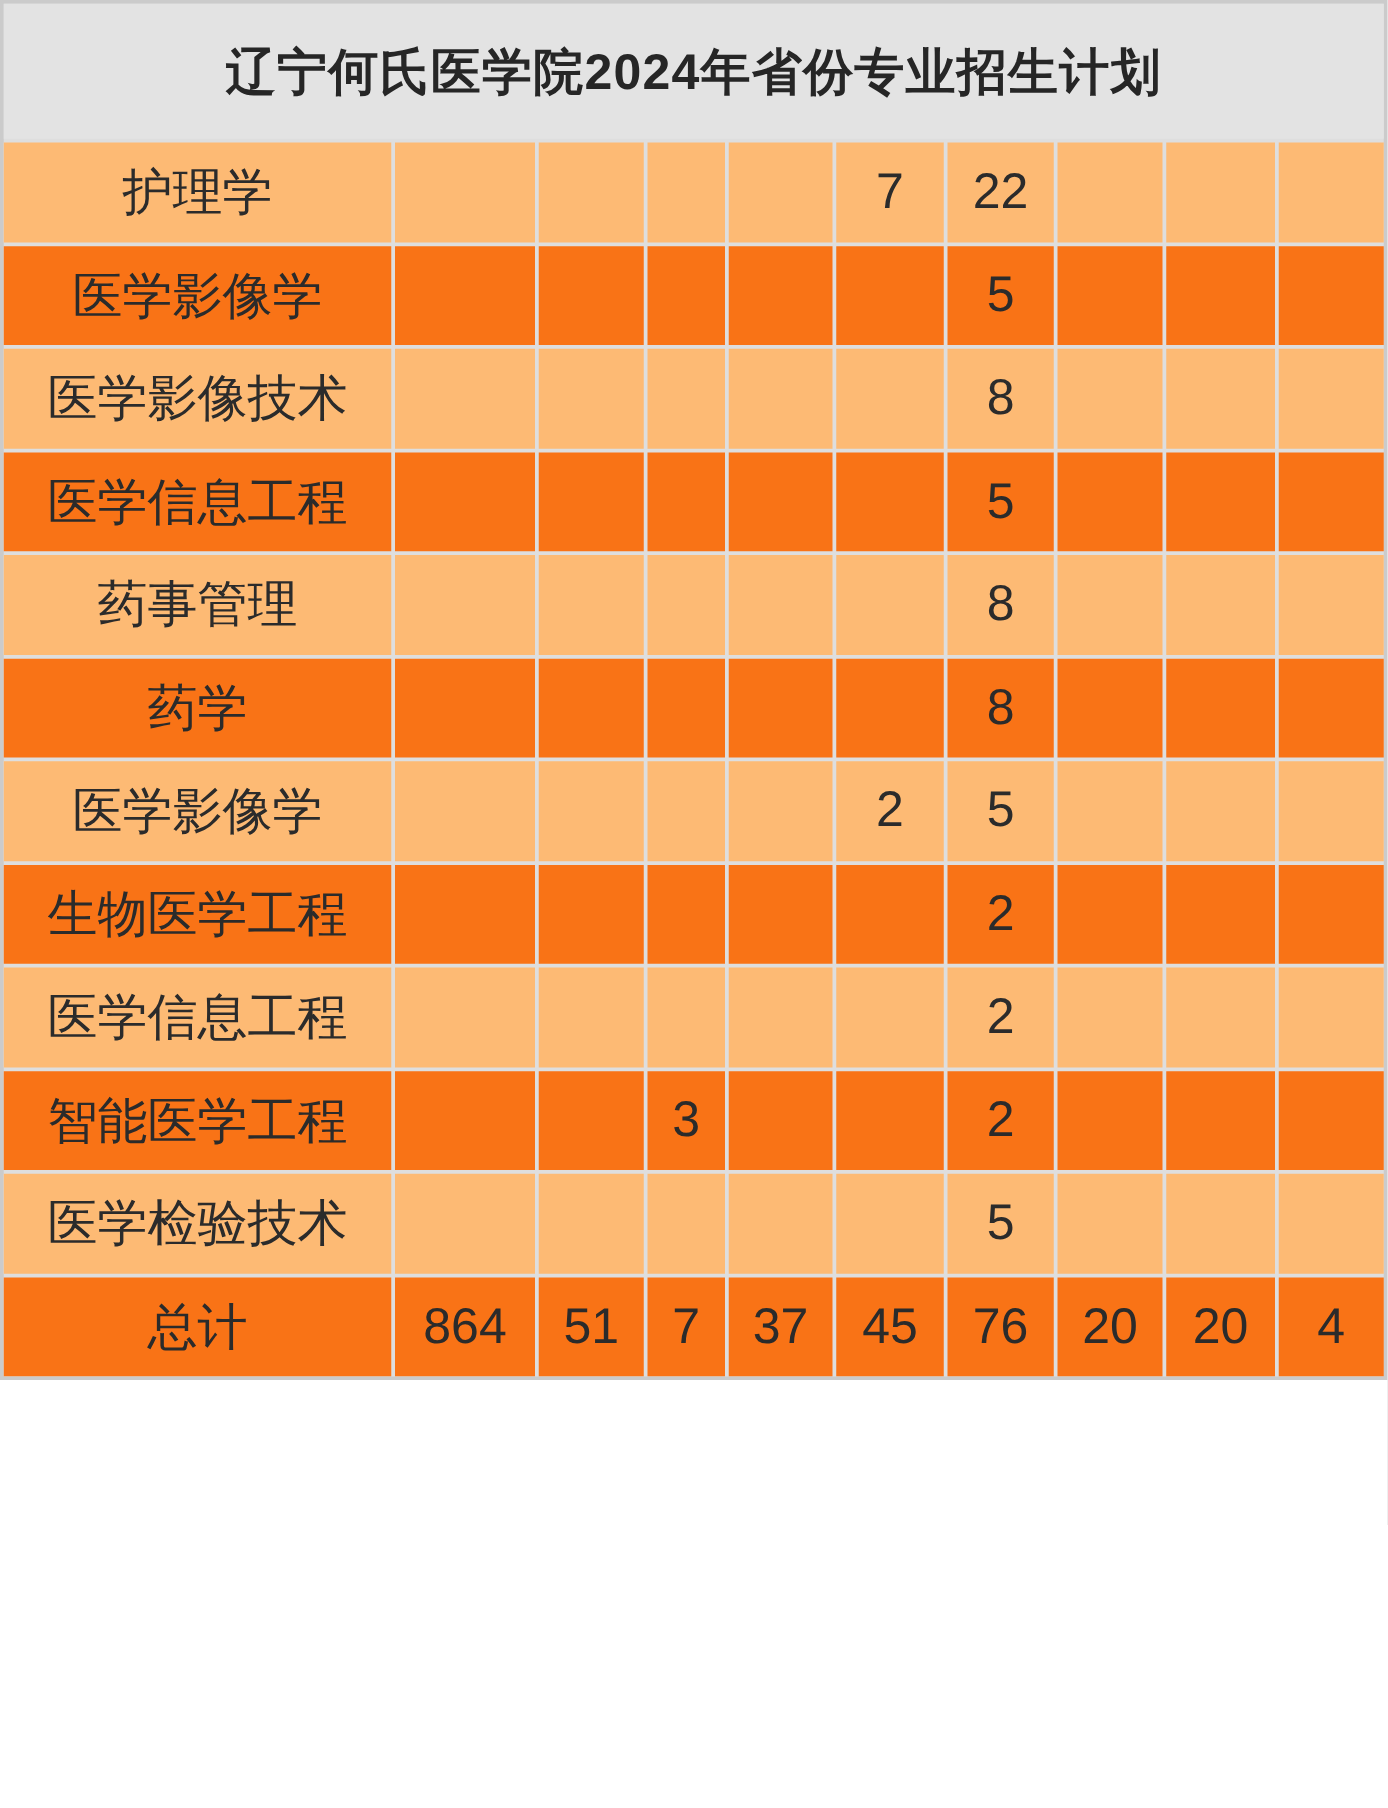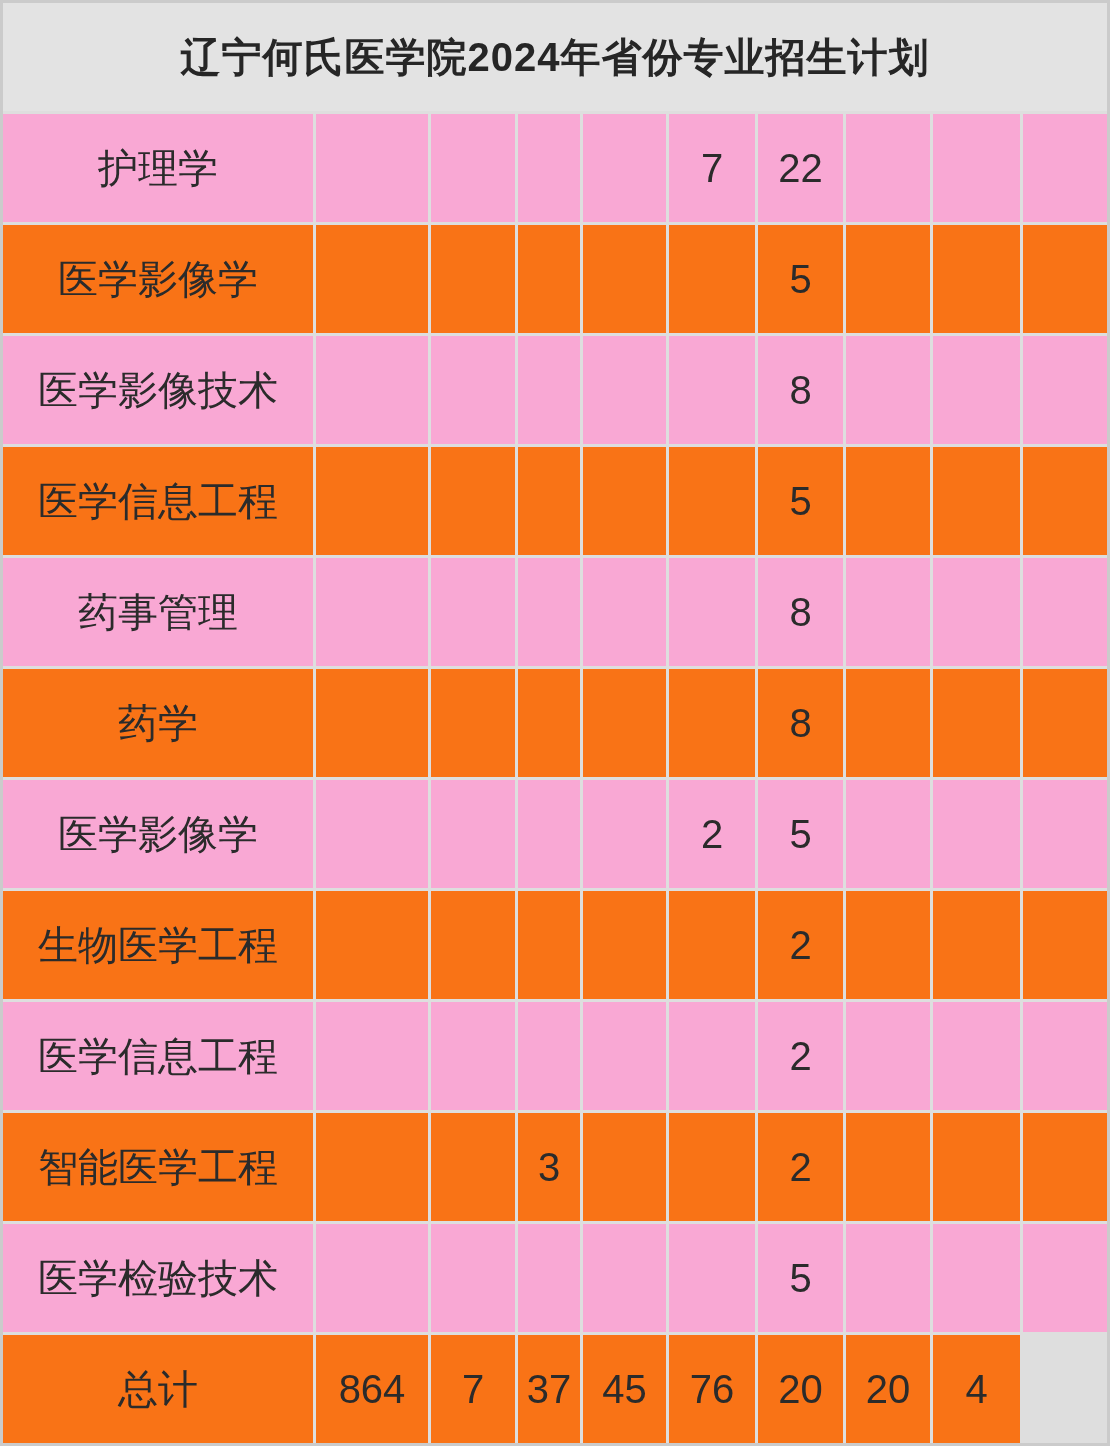--- a/index.html
+++ b/index.html
@@ -2,21 +2,21 @@
 <html><head>
 <meta charset="utf-8">
 <style>
   html, body {
     margin: 0;
     padding: 0;
     background: #ffffff;
   }
   .enroll-table {
     width: 1110px;
-    height: 1446px;
+    height: 1104px;
     box-sizing: border-box;
     border: 3px solid #cbcbcb;
     background: #dedede; 
     display: grid;
     grid-template-rows: 108px repeat(12, 1fr);
     gap: 3px;
     font-family: "Liberation Sans", "DejaVu Sans", sans-serif;
   }
   .title-row {
     background: #e3e3e3;
@@ -37,21 +37,21 @@
   }
   .cell {
     display: flex;
     align-items: center;
     justify-content: center;
     font-size: 40px;
     color: #2b2b2b;
     overflow: hidden;
     white-space: nowrap;
   }
-  .t-row.odd  .cell { background: #f9a8d4; }
+  .t-row.odd  .cell { background: #fdba74; }
   .t-row.even .cell { background: #f97316; }
   .cell.label { font-weight: 400; }
 </style>
 </head>
 <body>
 
 <div class="enroll-table">
   <div class="title-row">辽宁何氏医学院2024年省份专业招生计划</div>
 
 <div class="t-row odd">
@@ -182,20 +182,21 @@
       <div class="cell value"></div>
       <div class="cell value"></div>
       <div class="cell value">5</div>
       <div class="cell value"></div>
       <div class="cell value"></div>
       <div class="cell value"></div>
     </div>
     <div class="t-row even">
       <div class="cell label">总计</div>
       <div class="cell value">864</div>
+      <div class="cell value">51</div>
       <div class="cell value">7</div>
       <div class="cell value">37</div>
       <div class="cell value">45</div>
       <div class="cell value">76</div>
       <div class="cell value">20</div>
       <div class="cell value">20</div>
       <div class="cell value">4</div>
     </div>
   </div>
 

